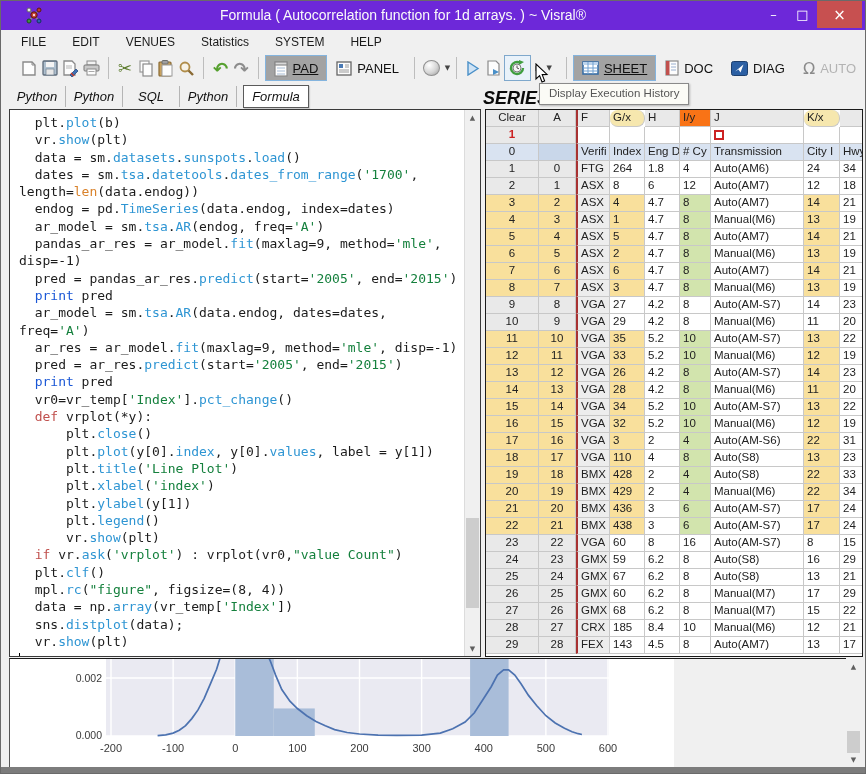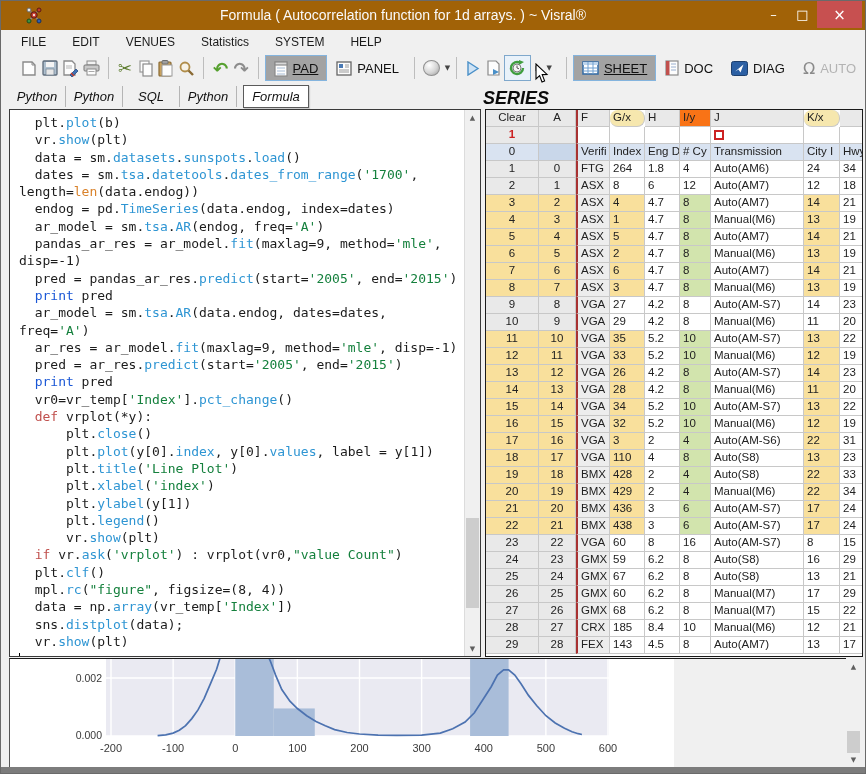--- a/index.html
+++ b/index.html
@@ -1,21 +1,21 @@
 <!DOCTYPE html>
 <html><head>
 <meta charset="utf-8">
 <style>
 * { box-sizing: border-box; margin: 0; padding: 0; }
 html,body { background:#cfcfcf; font-family:"Liberation Sans",sans-serif; }
 .window { position:relative; width:866px; height:774px; background:#f0f0f0;
   border:1px solid #6a6a6a; overflow:hidden; }
 
 
-.titlebar { position:absolute; top:0; left:0; right:0; height:29px; background:#a16207; }
+.titlebar { position:absolute; top:0; left:0; right:0; height:29px; background:#6d28d9; }
 .app-icon { position:absolute; left:24px; top:5px; }
 .title { position:absolute; left:80px; right:140px; top:6px; text-align:center;
   color:#fafafa; font-size:14px; white-space:nowrap; overflow:hidden; }
 .win-btns { position:absolute; right:3px; top:0; display:flex; }
 .win-btn { width:29px; height:27px; display:flex; align-items:center; justify-content:center;
   color:#fff; font-size:13px; font-family:"DejaVu Sans",sans-serif; }
 .win-btn.close { width:45px; background:#c75050; font-size:15px; }
 
 
 .menubar { position:absolute; top:29px; left:0; right:0; height:23px; background:#f0f0f0;
@@ -286,20 +286,21 @@
 
   <div class="tabbar">
     <div class="tabs">
         <div class="tab">Python</div>
         <div class="tab">Python</div>
         <div class="tab">SQL</div>
         <div class="tab">Python</div>
         <div class="tab active">Formula</div>
       </div>
     <div class="series-label">SERIES</div>
+    <div class="tooltip">Display Execution History</div>
   </div>
 
   <div class="editor">
     <div class="code-area"><div class="code-line"><span class="tk-p">  plt.</span><span class="tk-f">plot</span><span class="tk-p">(b)</span></div><div class="code-line"><span class="tk-p">  vr.</span><span class="tk-f">show</span><span class="tk-p">(plt)</span></div><div class="code-line"><span class="tk-p">  data = sm.</span><span class="tk-f">datasets</span><span class="tk-p">.</span><span class="tk-f">sunspots</span><span class="tk-p">.</span><span class="tk-f">load</span><span class="tk-p">()</span></div><div class="code-line"><span class="tk-p">  dates = sm.</span><span class="tk-f">tsa</span><span class="tk-p">.</span><span class="tk-f">datetools</span><span class="tk-p">.</span><span class="tk-f">dates_from_range</span><span class="tk-p">(</span><span class="tk-s">'1700'</span><span class="tk-p">,</span></div><div class="code-line"><span class="tk-p">length=</span><span class="tk-b">len</span><span class="tk-p">(data.endog))</span></div><div class="code-line"><span class="tk-p">  endog = pd.</span><span class="tk-f">TimeSeries</span><span class="tk-p">(data.endog, index=dates)</span></div><div class="code-line"><span class="tk-p">  ar_model = sm.</span><span class="tk-f">tsa</span><span class="tk-p">.</span><span class="tk-f">AR</span><span class="tk-p">(endog, freq=</span><span class="tk-s">'A'</span><span class="tk-p">)</span></div><div class="code-line"><span class="tk-p">  pandas_ar_res = ar_model.</span><span class="tk-f">fit</span><span class="tk-p">(maxlag=9, method=</span><span class="tk-s">'mle'</span><span class="tk-p">,</span></div><div class="code-line"><span class="tk-p">disp=-1)</span></div><div class="code-line"><span class="tk-p">  pred = pandas_ar_res.</span><span class="tk-f">predict</span><span class="tk-p">(start=</span><span class="tk-s">'2005'</span><span class="tk-p">, end=</span><span class="tk-s">'2015'</span><span class="tk-p">)</span></div><div class="code-line"><span class="tk-p">  </span><span class="tk-k">print</span><span class="tk-p"> pred</span></div><div class="code-line"><span class="tk-p">  ar_model = sm.</span><span class="tk-f">tsa</span><span class="tk-p">.</span><span class="tk-f">AR</span><span class="tk-p">(data.endog, dates=dates,</span></div><div class="code-line"><span class="tk-p">freq=</span><span class="tk-s">'A'</span><span class="tk-p">)</span></div><div class="code-line"><span class="tk-p">  ar_res = ar_model.</span><span class="tk-f">fit</span><span class="tk-p">(maxlag=9, method=</span><span class="tk-s">'mle'</span><span class="tk-p">, disp=-1)</span></div><div class="code-line"><span class="tk-p">  pred = ar_res.</span><span class="tk-f">predict</span><span class="tk-p">(start=</span><span class="tk-s">'2005'</span><span class="tk-p">, end=</span><span class="tk-s">'2015'</span><span class="tk-p">)</span></div><div class="code-line"><span class="tk-p">  </span><span class="tk-k">print</span><span class="tk-p"> pred</span></div><div class="code-line"><span class="tk-p">  vr0=vr_temp[</span><span class="tk-s">'Index'</span><span class="tk-p">].</span><span class="tk-f">pct_change</span><span class="tk-p">()</span></div><div class="code-line"><span class="tk-p">  </span><span class="tk-d">def</span><span class="tk-p"> vrplot(*y):</span></div><div class="code-line"><span class="tk-p">      plt.</span><span class="tk-f">close</span><span class="tk-p">()</span></div><div class="code-line"><span class="tk-p">      plt.</span><span class="tk-f">plot</span><span class="tk-p">(y[0].</span><span class="tk-f">index</span><span class="tk-p">, y[0].</span><span class="tk-f">values</span><span class="tk-p">, label = y[1])</span></div><div class="code-line"><span class="tk-p">      plt.</span><span class="tk-f">title</span><span class="tk-p">(</span><span class="tk-s">'Line Plot'</span><span class="tk-p">)</span></div><div class="code-line"><span class="tk-p">      plt.</span><span class="tk-f">xlabel</span><span class="tk-p">(</span><span class="tk-s">'index'</span><span class="tk-p">)</span></div><div class="code-line"><span class="tk-p">      plt.</span><span class="tk-f">ylabel</span><span class="tk-p">(y[1])</span></div><div class="code-line"><span class="tk-p">      plt.</span><span class="tk-f">legend</span><span class="tk-p">()</span></div><div class="code-line"><span class="tk-p">      vr.</span><span class="tk-f">show</span><span class="tk-p">(plt)</span></div><div class="code-line"><span class="tk-p">  </span><span class="tk-d">if</span><span class="tk-p"> vr.</span><span class="tk-f">ask</span><span class="tk-p">(</span><span class="tk-s">'vrplot'</span><span class="tk-p">) : vrplot(vr0,</span><span class="tk-s">"value Count"</span><span class="tk-p">)</span></div><div class="code-line"><span class="tk-p">  plt.</span><span class="tk-f">clf</span><span class="tk-p">()</span></div><div class="code-line"><span class="tk-p">  mpl.</span><span class="tk-f">rc</span><span class="tk-p">(</span><span class="tk-s">"figure"</span><span class="tk-p">, figsize=(8, 4))</span></div><div class="code-line"><span class="tk-p">  data = np.</span><span class="tk-f">array</span><span class="tk-p">(vr_temp[</span><span class="tk-s">'Index'</span><span class="tk-p">])</span></div><div class="code-line"><span class="tk-p">  sns.</span><span class="tk-f">distplot</span><span class="tk-p">(data);</span></div><div class="code-line"><span class="tk-p">  vr.</span><span class="tk-f">show</span><span class="tk-p">(plt)</span></div><div class="code-line"><span class="caret"></span></div></div>
     <div class="vscroll">
       <div class="sb-arrow" style="top:0;">▲</div>
       <div class="sb-thumb" style="top:408px; height:90px;"></div>
       <div class="sb-arrow" style="bottom:0;">▼</div>
     </div>
   </div>

